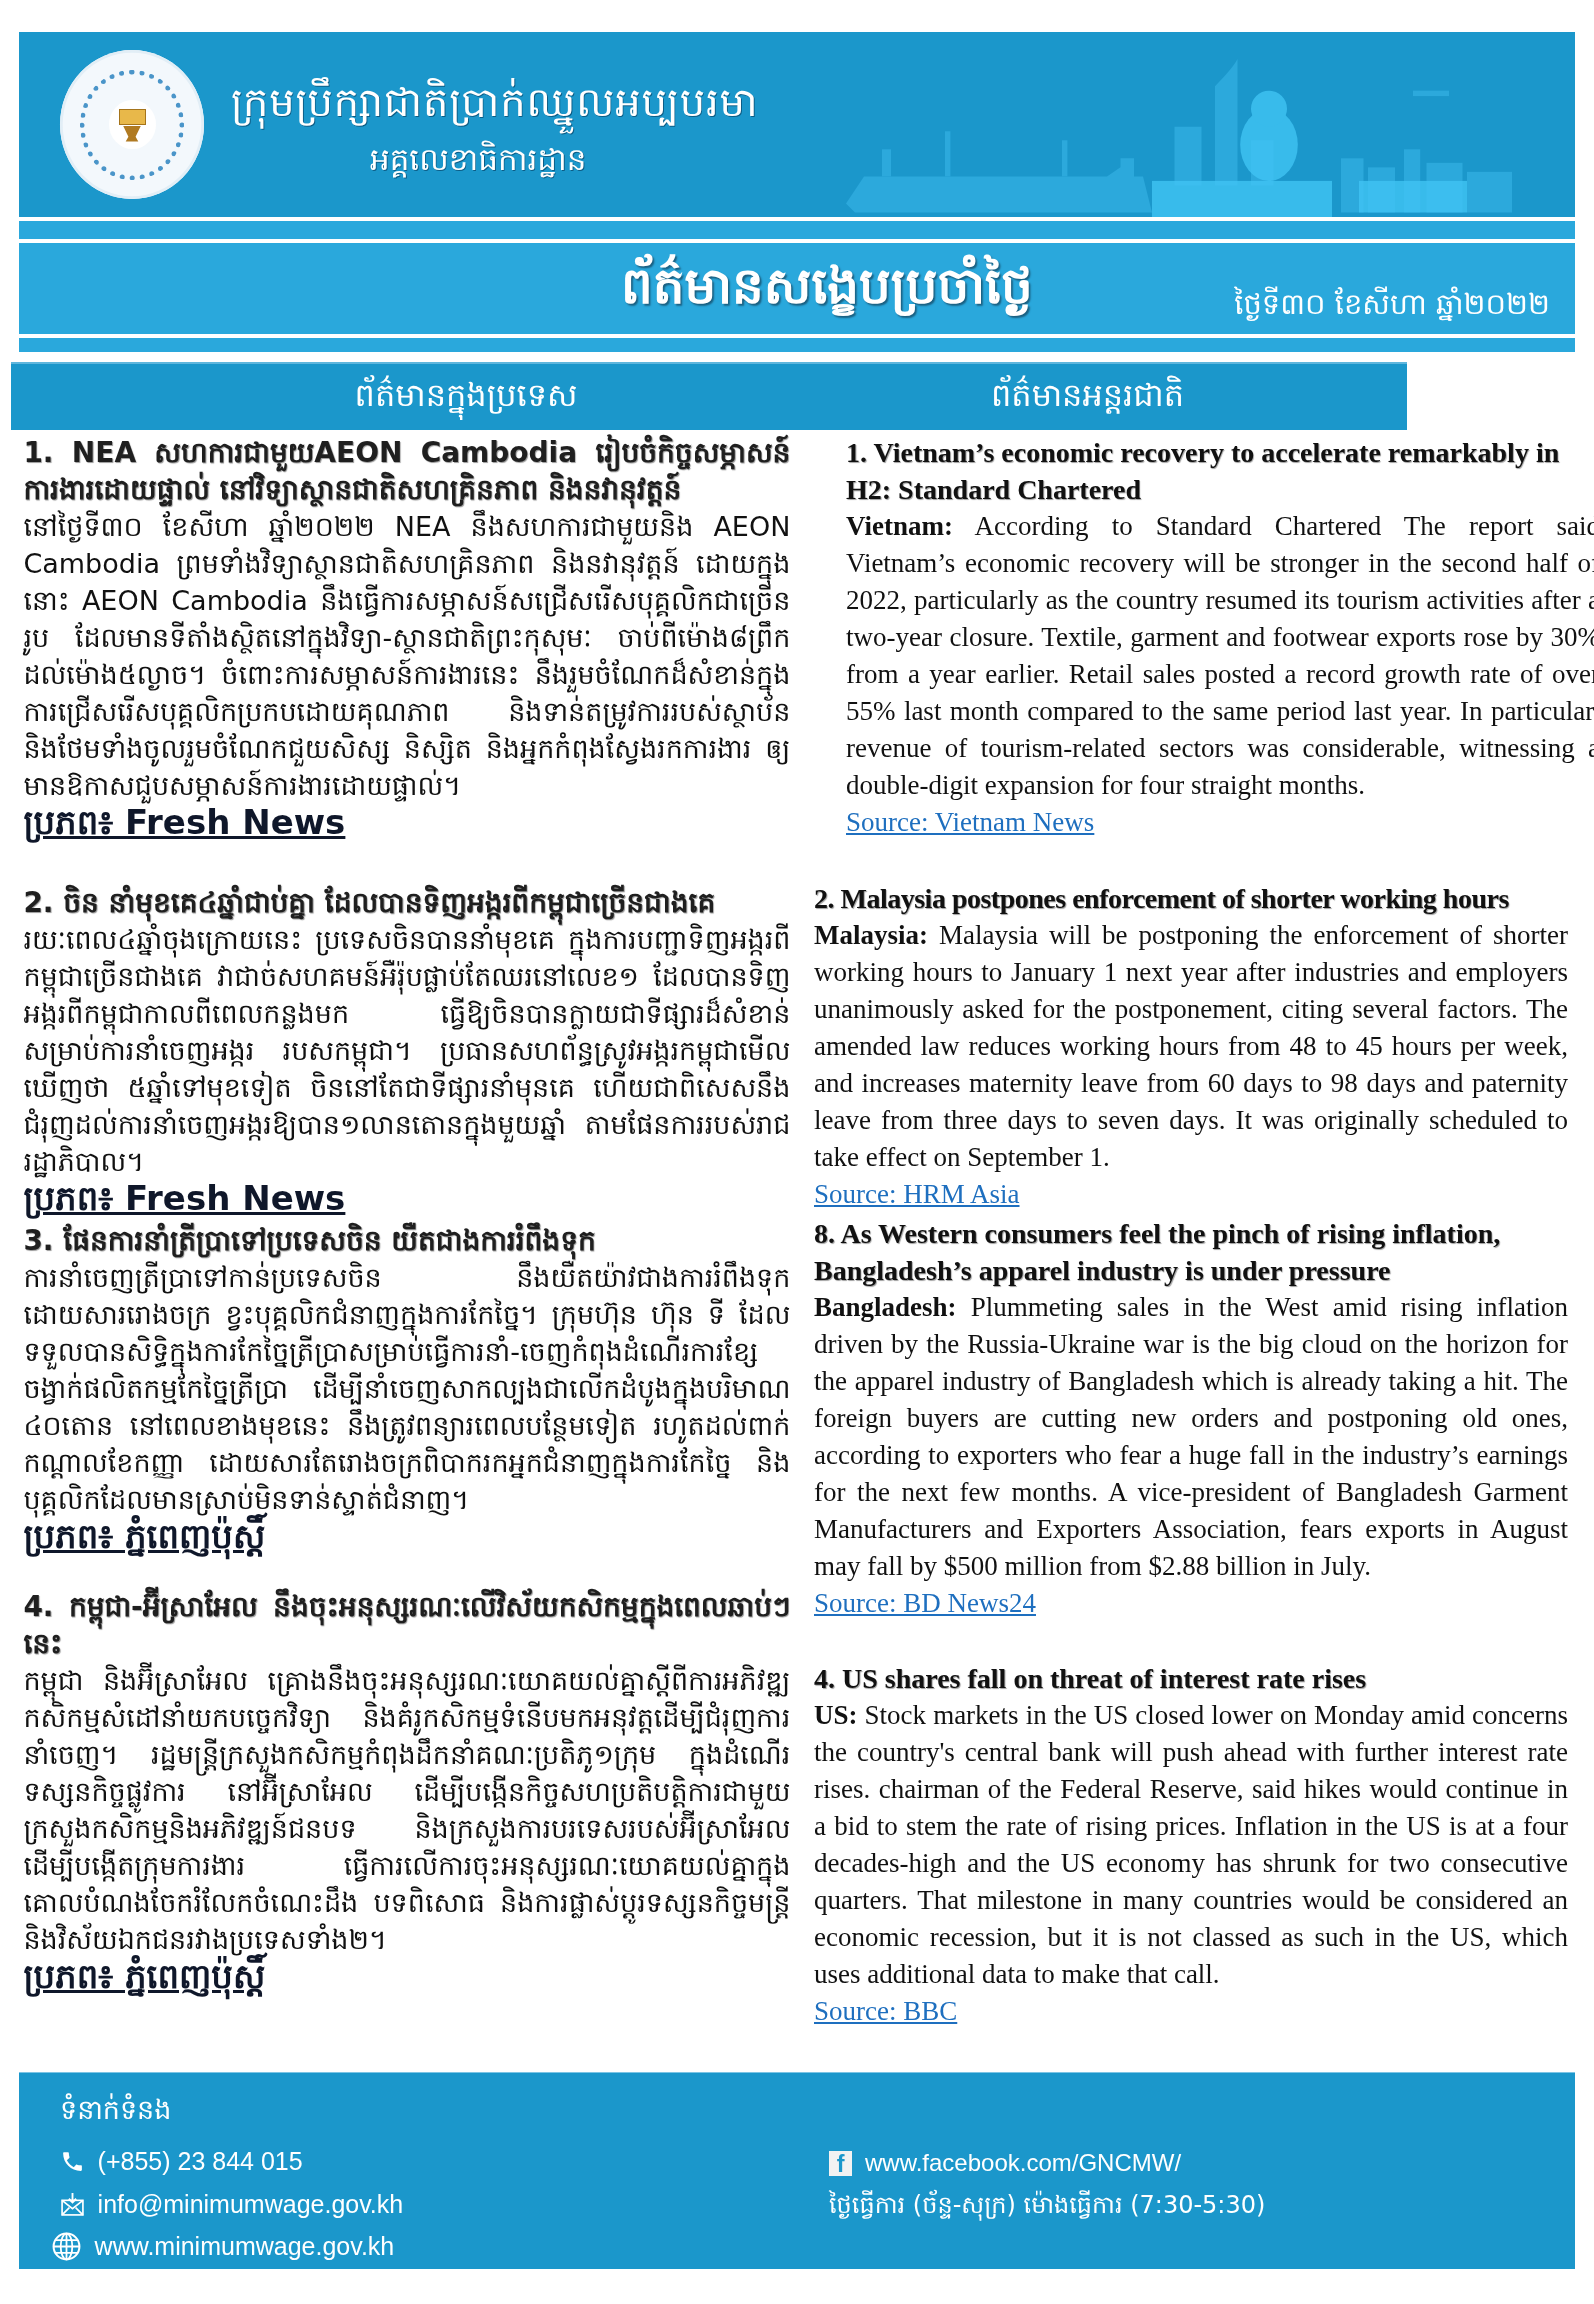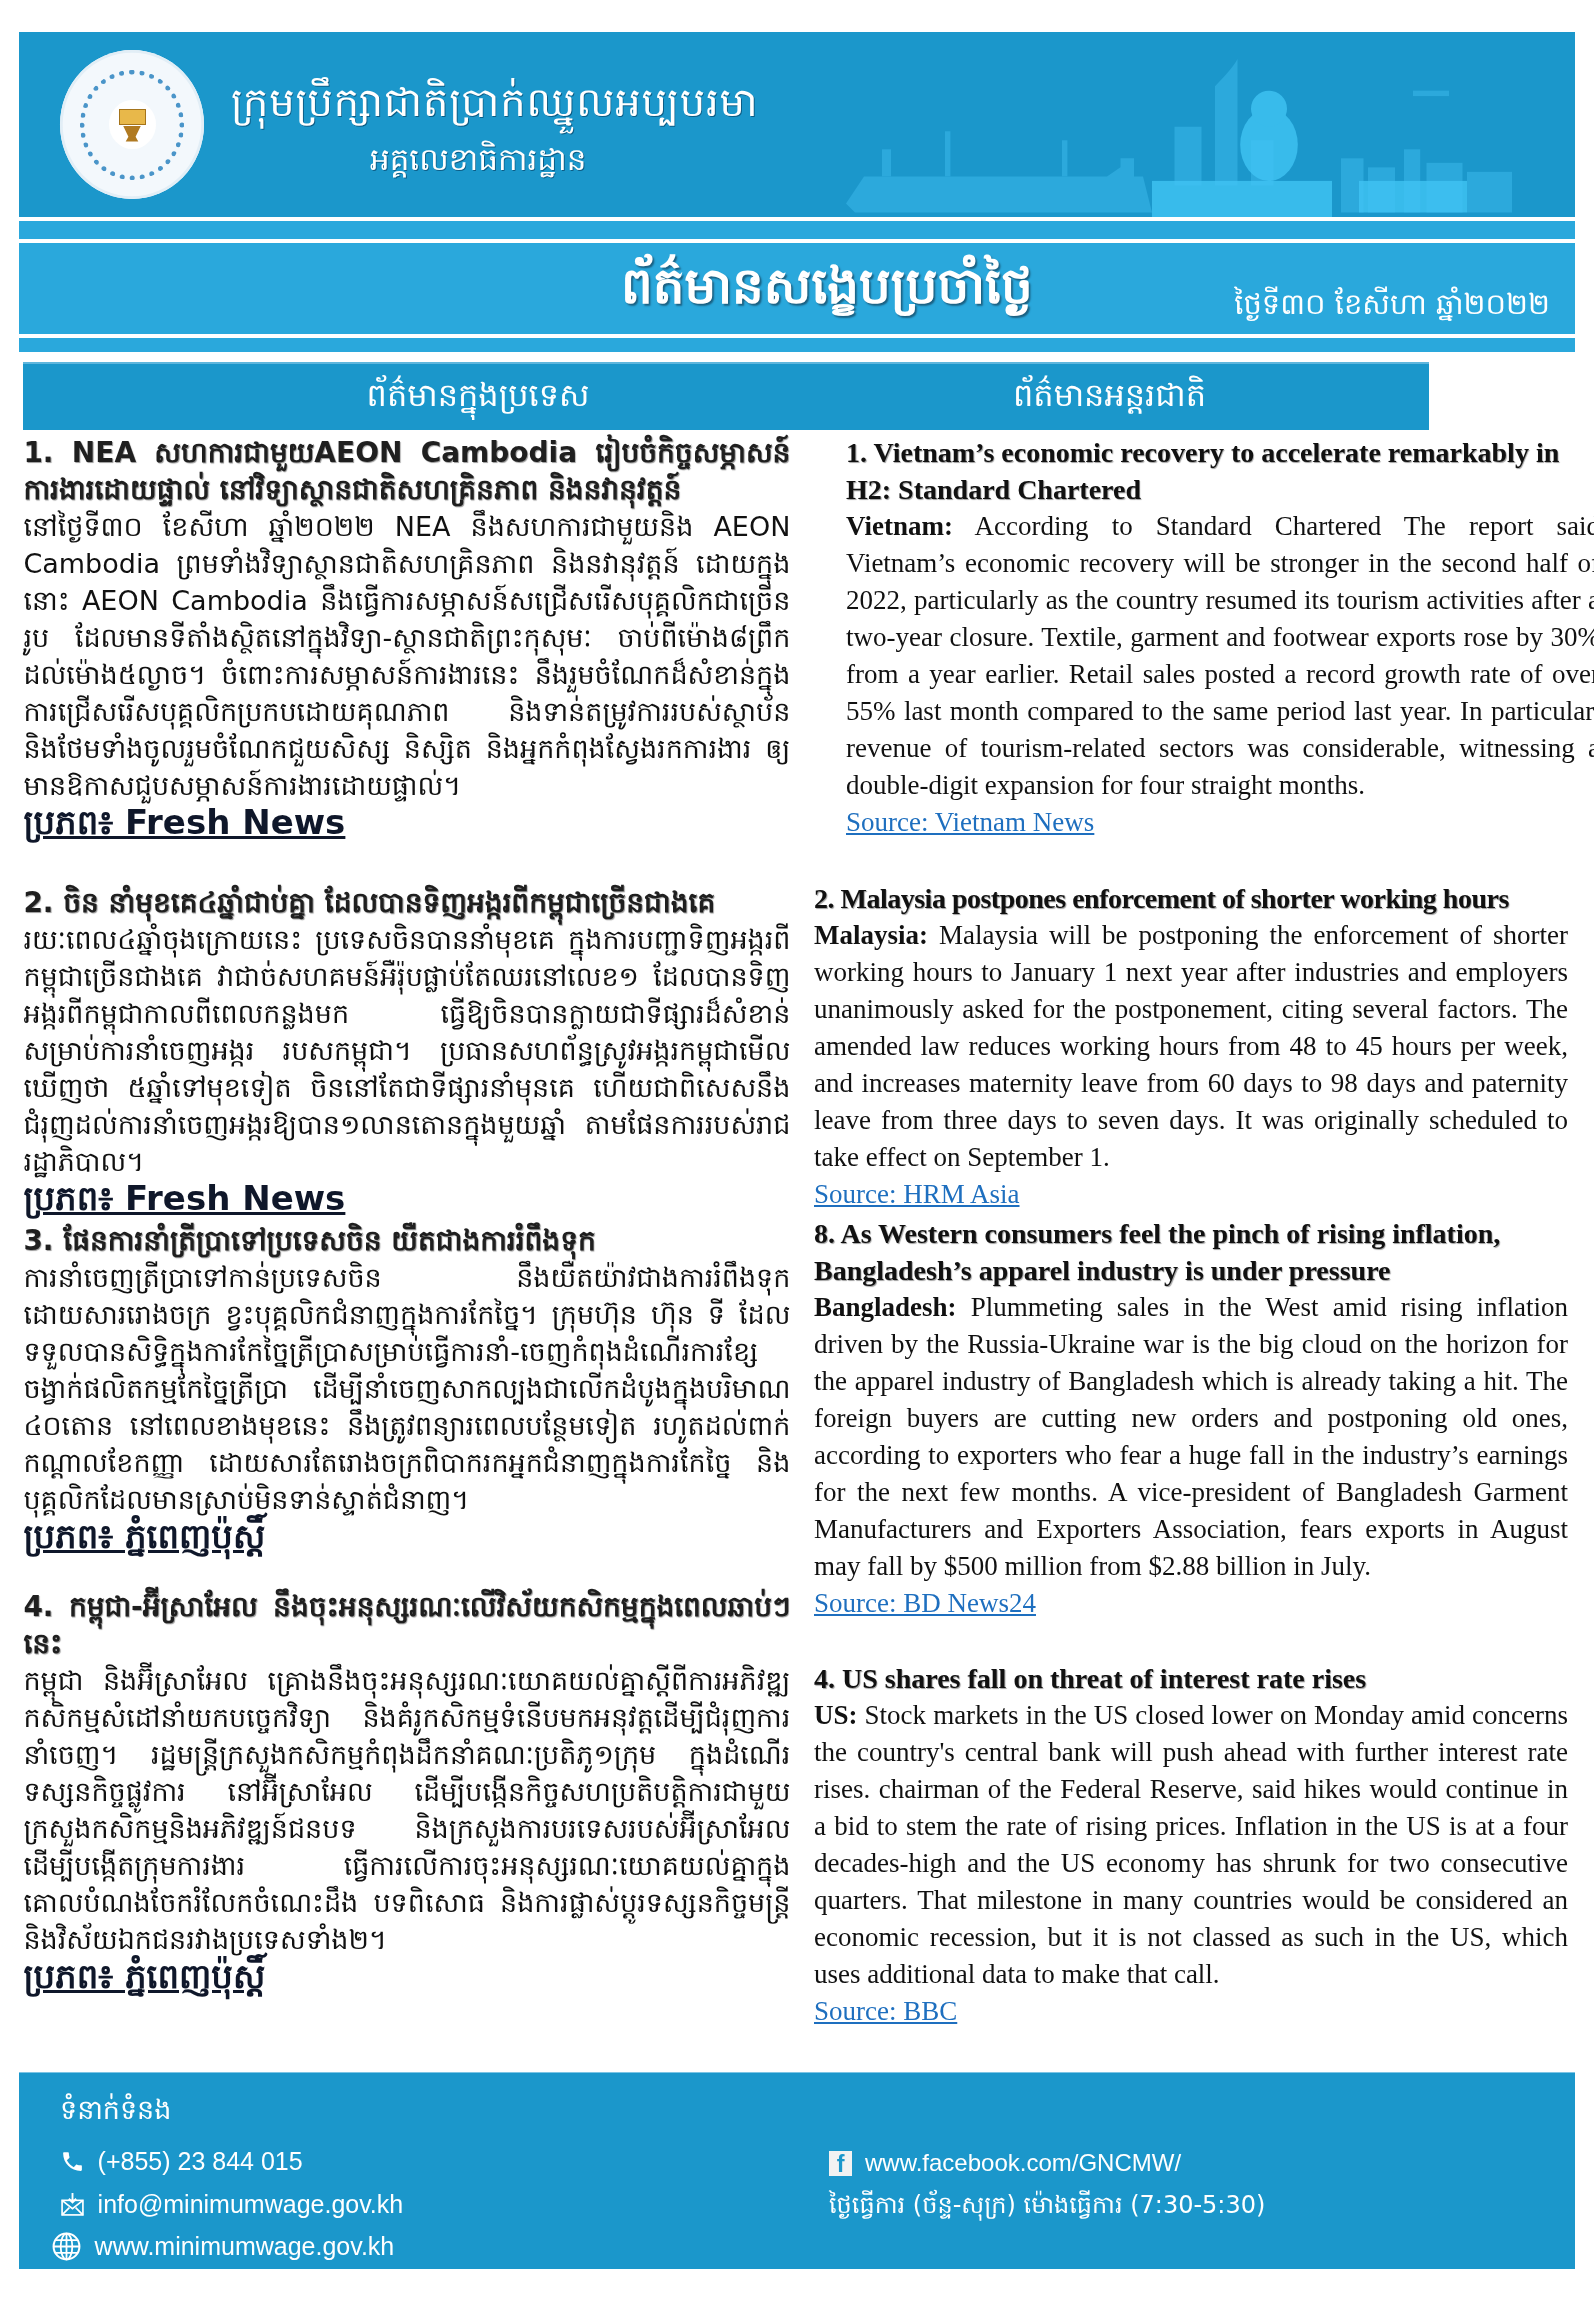--- a/index.html
+++ b/index.html
@@ -20,22 +20,22 @@
   
   .tstripe { position:absolute; left:19px; width:1556px; background:#2aa8dc; }
   .ts1 { top:221px; height:18px; }
   .tmain { top:243px; height:91px; }
   .ts2 { top:338px; height:13.5px; }
   .title-text { position:absolute; left:621px; top:254px; font-family:"DejaVu Serif", serif; font-weight:bold; font-size:50px; color:#fff; text-shadow:1.8px 1.8px 1.8px #1a5f80; white-space:nowrap; }
   .date-text { position:absolute; right:45px; top:286px; font-family:"DejaVu Sans", sans-serif; font-size:29px; color:#fff; white-space:nowrap; }
 
   
   .colhdr { position:absolute; top:362px; height:68px; background:#1b97cb; border-top:2.7px solid #5fb6dd; box-sizing:border-box; color:#fff; font-family:"DejaVu Serif", serif; font-size:32px; text-align:center; line-height:63px; }
-  .colhdr.left { left:23px; width:910px; }
-  .colhdr.right { left:790px; width:639px; }
+  .colhdr.left { left:11px; width:910px; }
+  .colhdr.right { left:768px; width:639px; }
 
   
   .col { position:absolute; top:434px; }
   .col.left { left:23.4px; width:767px; }
   .col.right { left:814px; width:754px; }
 
   .kh-title { font-family:"DejaVu Sans", sans-serif; font-weight:bold; font-size:28px; line-height:37px; color:#1f1f1f; text-shadow:0.9px 0.9px 0.9px #9a9a9a; margin:0; text-align:justify; }
   .kh-body { font-family:"DejaVu Sans", sans-serif; font-size:27px; line-height:37px; color:#111; margin:0; text-align:justify; }
   .kh-src { font-family:"DejaVu Sans", sans-serif; font-size:34px; line-height:36px; color:#0f172a; text-decoration:underline; display:inline-block; margin:0 0 1.8px 0; cursor:pointer;font-weight:bold; }
 

